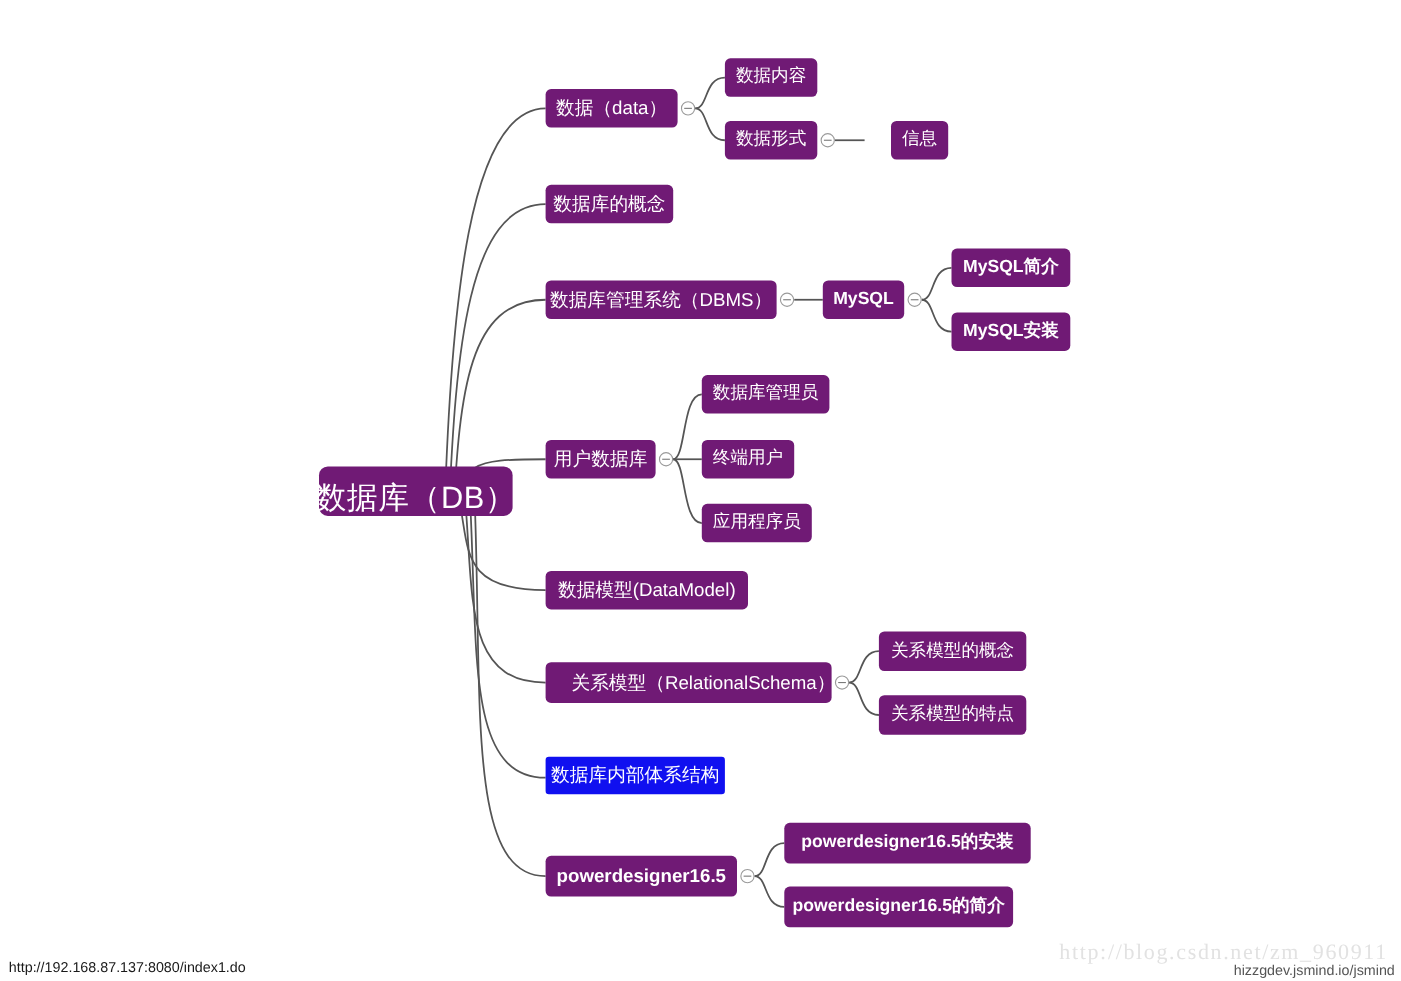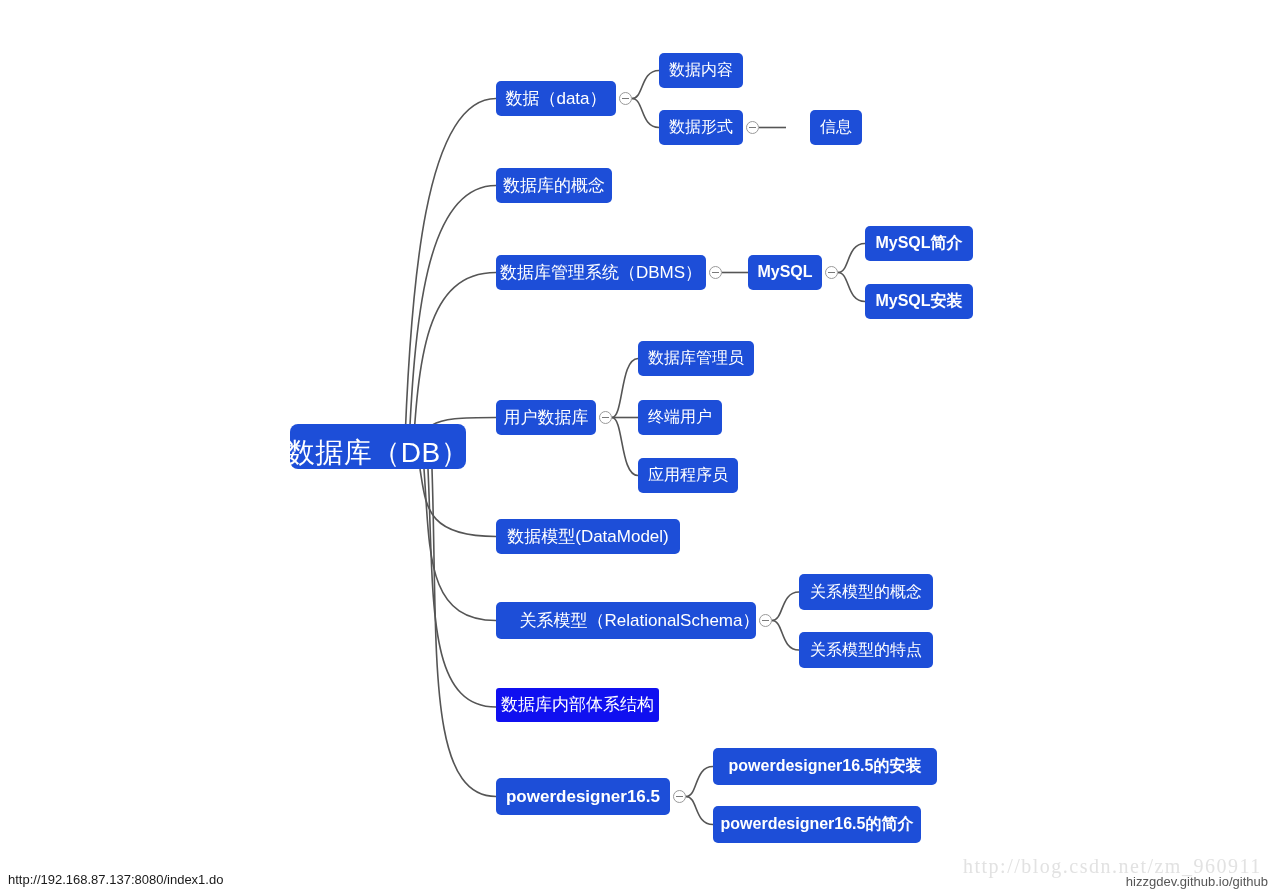--- a/index.html
+++ b/index.html
@@ -17,21 +17,21 @@
     background: #ffffff;
   }
   #edges-layer {
     position: absolute;
     left: 0; top: 0;
     width: 1274px; height: 892px;
     pointer-events: none;
   }
   .node {
     position: absolute;
-    background: #1d4ed8;
+    background: #701a75;
     color: #ffffff;
     border-radius: 5px;
     line-height: 1.15;
     white-space: nowrap;
     display: flex;
     align-items: center;
     justify-content: center;
     cursor: pointer;
     z-index: 5;
   }
@@ -202,15 +202,15 @@
         <span>powerdesigner16.5的简介</span>
       </div>
     </div>
 
   <div id="csdn-watermark">http://blog.csdn.net/zm_960911</div>
 
   <div id="statusbar">
     <span>http://192.168.87.137:8080/index1.do</span>
   </div>
 
-  <div id="jsmind-watermark">hizzgdev.github.io/github</div>
+  <div id="jsmind-watermark">hizzgdev.jsmind.io/jsmind</div>
 
 </div>
 
 </body></html>

